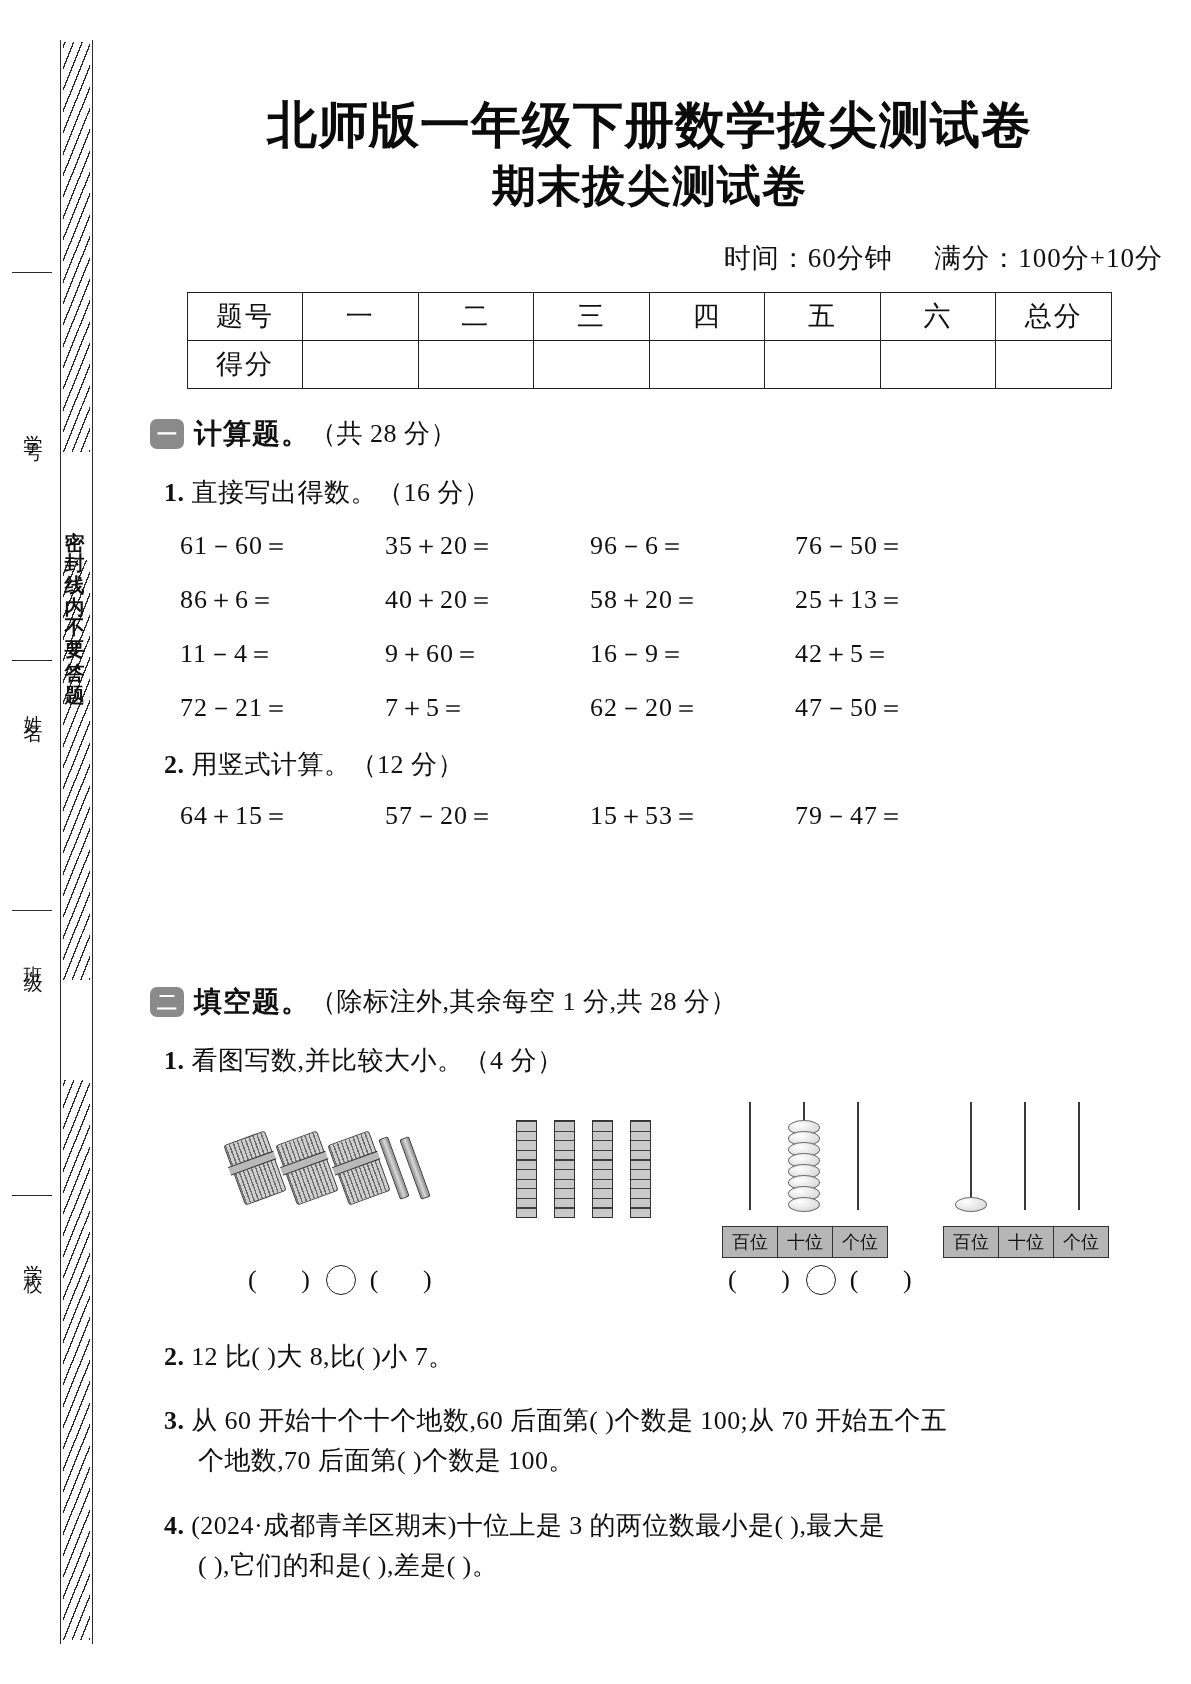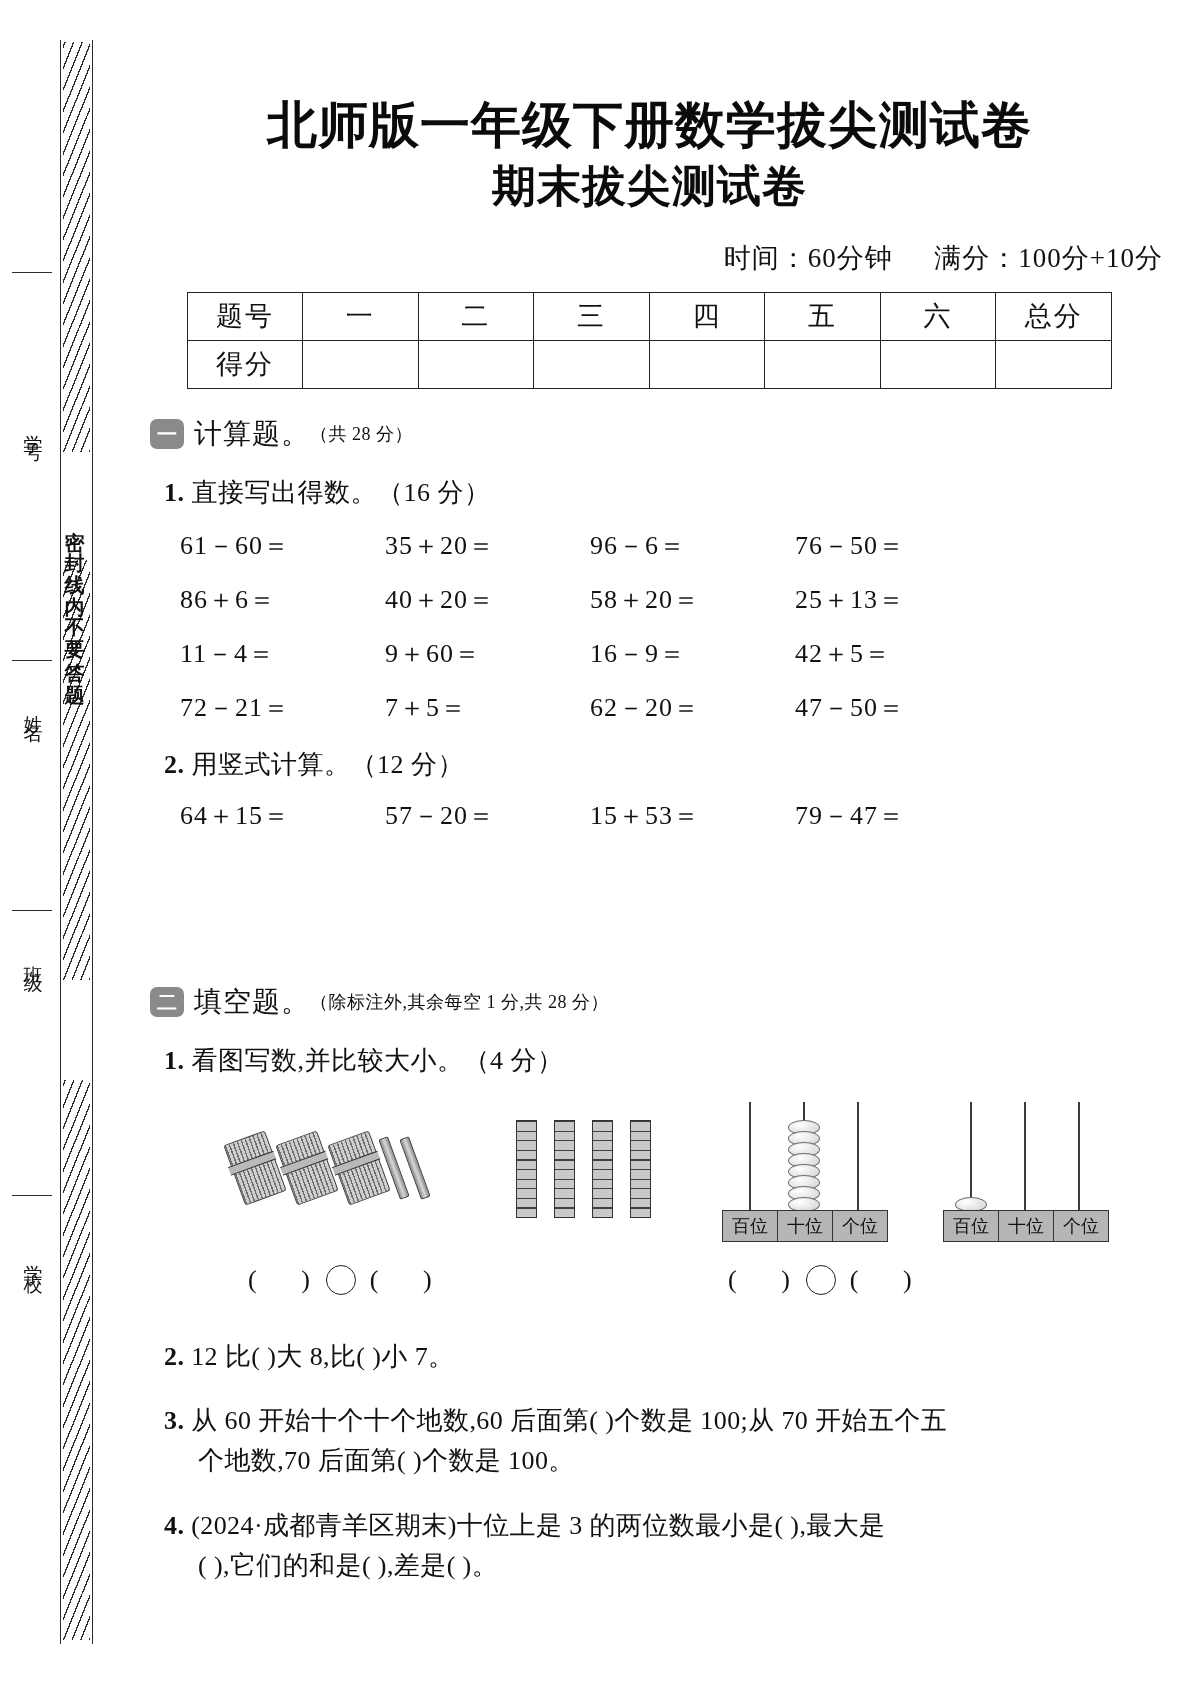--- a/index.html
+++ b/index.html
@@ -103,25 +103,25 @@
   }
   .sec-badge {
     width: 34px; height: 30px; border-radius: 7px;
     background: #8a8a8a; color: #fff;
     display: flex; align-items:center; justify-content:center;
     font-size: 20px; font-weight: 700; margin-right: 10px;
     font-family: "DejaVu Sans", sans-serif;
     line-height: 1;
   }
   .sec-title {
-    font-weight: 400; font-size: 28px;
+    font-weight: 700; font-size: 28px;
     font-family: "DejaVu Serif","Liberation Serif", serif;
     letter-spacing: 1px;
   }
-  .sec-note { font-size: 18px; letter-spacing: 0.5px; }
+  .sec-note { font-size: 26px; letter-spacing: 0.5px; }
 
   .qnum-line {
     margin: 22px 0 0 56px;
     font-size: 26px;
     letter-spacing: 0.5px;
   }
   .qnum-line b { font-weight: 700; }
 
   
   .calc-grid {
@@ -183,21 +183,21 @@
   }
 
   .abacus { position: absolute; }
   .abacus.a1 { left: 614px; top: -2px; }
   .abacus.a2 { left: 835px; top: -2px; }
   .abacus .rodline {
     position:absolute; width: 0; border-left: 2.2px solid #3a3a3a;
   }
   .abacus .base {
     position:absolute; display:flex;
-    border: 1.4px solid #333; background: #b6b6b6;
+    border: 1.4px solid #333; background: #b6b6b6; margin-top: 16px;
   }
   .abacus .base div {
     width: 54px; height: 30px; line-height: 30px; text-align:center;
     font-size: 18px; letter-spacing: 0px; color:#111;
     border-right: 1.3px solid #333;
     font-family: "DejaVu Serif","Liberation Serif",serif;
   }
   .abacus .base div:last-child { border-right: none; }
   .bead {
     position:absolute; width: 30px; height: 13px;

